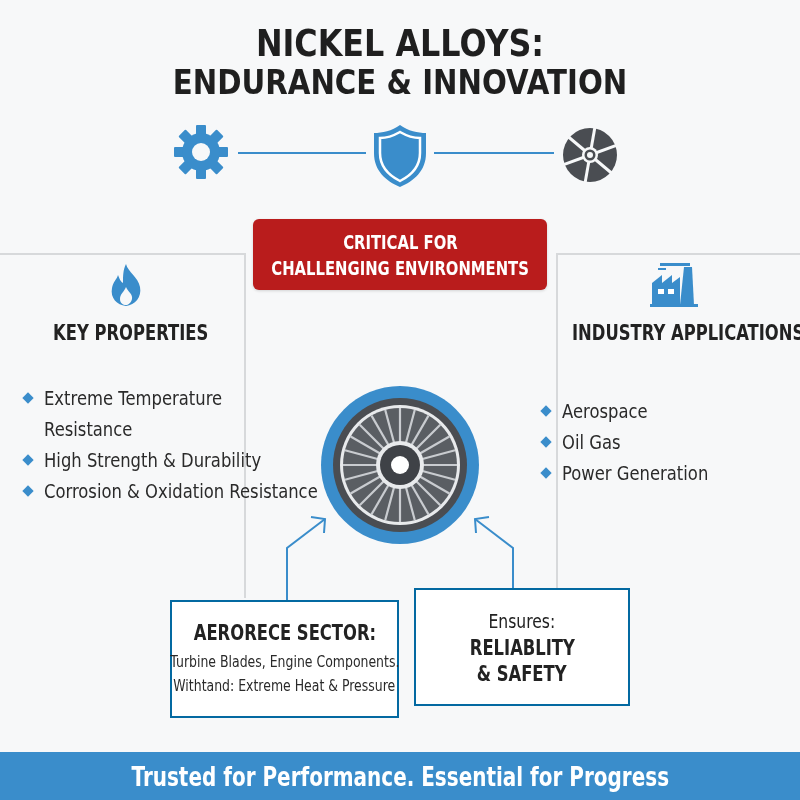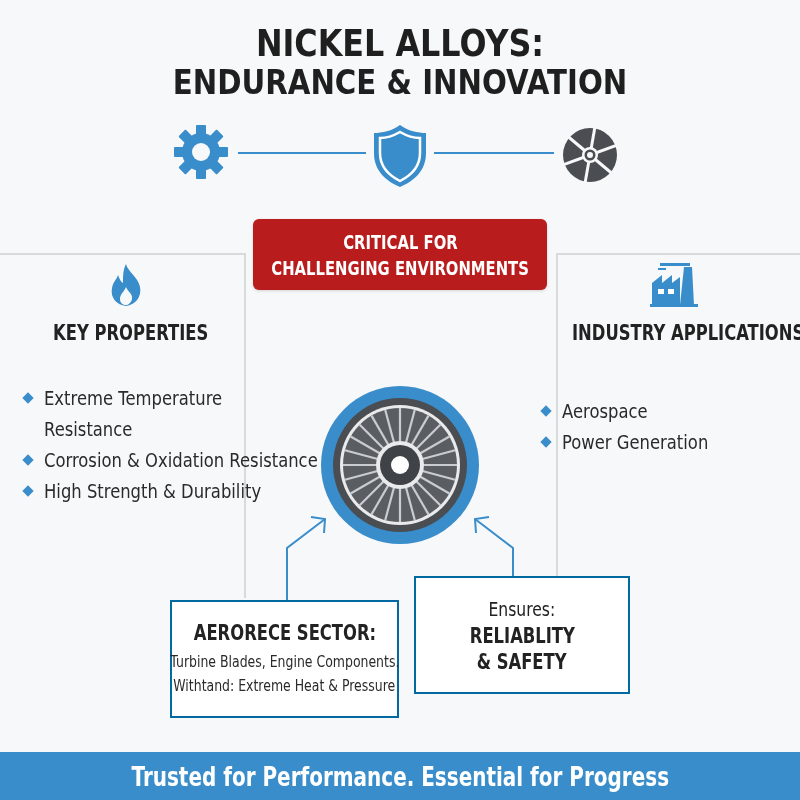--- a/index.html
+++ b/index.html
@@ -146,41 +146,42 @@
 <div class="abs" style="left:106px; top:263px; width:40px; height:44px;">
   <svg width="40" height="44" viewBox="0 0 40 44">
     <path d="M20 1 C22 9 32 14 34 24 C36 34 29 42 20 43 C11 42 4 35 6 25 C7 19 11 16 12 12 C14 17 15 19 17 20 C17 13 17 7 20 1 Z" fill="#3a8dcb"></path>
     <path d="M20 24 C22 29 27 31 26 36 C25 40 22 42 20 42 C17 42 14 40 14 36 C14 31 18 29 20 24 Z" fill="#f7f8f9"></path>
   </svg>
 </div>
 <div class="abs panel-heading" style="left:53px; top:321px;">KEY PROPERTIES</div>
 <ul class="abs bullet-list" style="left:20px; top:383px;">
   <li><span class="diamond"></span><span class="txt">Extreme Temperature</span></li>
   <li class="cont"><span class="txt">Resistance</span></li>
+  <li><span class="diamond"></span><span class="txt">High Strength &amp; Durability</span></li>
   <li><span class="diamond"></span><span class="txt">Corrosion &amp; Oxidation Resistance</span></li>
-  <li><span class="diamond"></span><span class="txt">High Strength &amp; Durability</span></li>
 </ul>
 
 <div class="abs panel-line-h" style="left:556px; top:253px; width:244px;"></div>
 <div class="abs panel-line-v" style="left:556px; top:253px; height:345px;"></div>
 
 <div class="abs" style="left:650px; top:261px; width:50px; height:46px;">
   <svg width="50" height="46" viewBox="0 0 50 46">
     <rect x="10" y="2" width="30" height="3" fill="#3a8dcb"></rect>
     <rect x="8" y="7" width="8" height="2" fill="#3a8dcb"></rect>
     <path d="M34 6 L42 6 L44 44 L30 44 Z" fill="#3a8dcb"></path>
     <path d="M2 44 L2 22 L12 14 L12 22 L22 14 L22 22 L30 16 L30 44 Z" fill="#3a8dcb"></path>
     <rect x="8" y="28" width="6" height="5" fill="#fff"></rect>
     <rect x="18" y="28" width="6" height="5" fill="#fff"></rect>
     <rect x="0" y="43" width="48" height="3" fill="#3a8dcb"></rect>
   </svg>
 </div>
 <div class="abs panel-heading" style="left:572px; top:321px;">INDUSTRY APPLICATIONS</div>
 <ul class="abs bullet-list" style="left:538px; top:380px;margin-top:16px;">
   <li><span class="diamond"></span><span class="txt">Aerospace</span></li>
+  <li><span class="diamond"></span><span class="txt">Oil Gas</span></li>
   <li><span class="diamond"></span><span class="txt">Power Generation</span></li>
 </ul>
 
 <div class="abs" style="left:320px; top:385px; width:160px; height:160px;">
   <svg width="160" height="160" viewBox="0 0 160 160">
     <circle cx="80" cy="80" r="79" fill="#3a8dcb"></circle>
     <circle cx="80" cy="80" r="67" fill="#4a4d52"></circle>
     <circle cx="80" cy="80" r="60" fill="#e8eaec"></circle>
     <circle cx="80" cy="80" r="57" fill="#5a5e63"></circle>
     <g stroke="#c9ccd0" stroke-width="2.2">
@@ -223,21 +224,21 @@
     <polyline points="209,7 195,9 196,23"></polyline>
   </g>
 </svg>
 
 <div class="abs info-box" style="left:170px; top:600px; width:229px; height:118px;">
   <div class="box-heading" style="margin-bottom:4px;">AERORECE SECTOR:</div>
   <div class="box-text">Turbine Blades, Engine Components.</div>
   <div class="box-text">Withtand: Extreme Heat &amp; Pressure</div>
 </div>
 
-<div class="abs info-box" style="left:414px; top:576px; width:216px; height:118px;">
+<div class="abs info-box" style="left:414px; top:588px; width:216px; height:118px;">
   <div class="box-sub">Ensures:</div>
   <div class="box-heading">RELIABLITY</div>
   <div class="box-heading">&amp; SAFETY</div>
 </div>
 
 <div class="abs footer">
   <span>Trusted for Performance. Essential for Progress</span>
 </div>
 
 </body></html>

